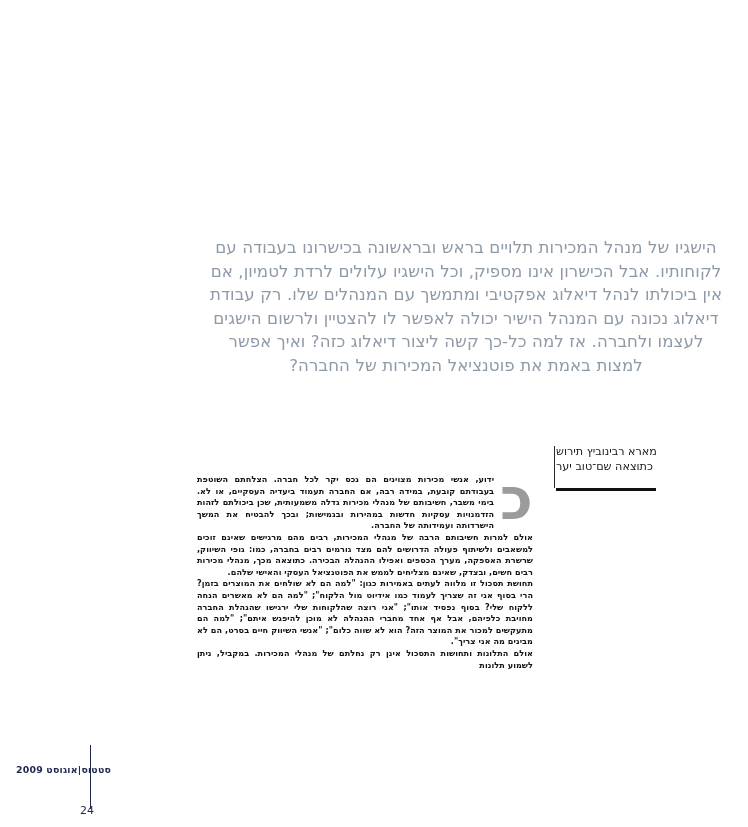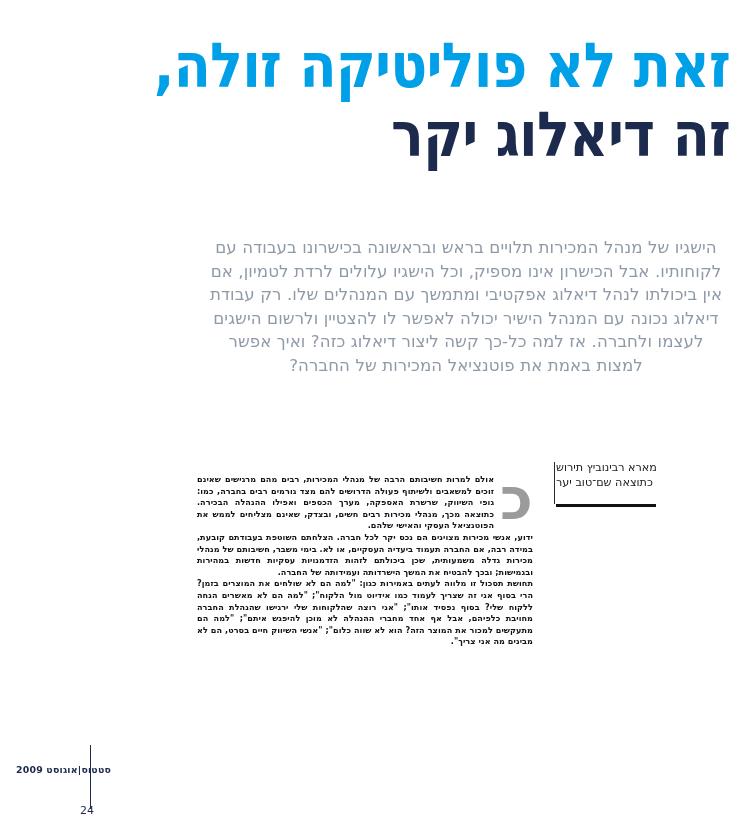--- a/index.html
+++ b/index.html
@@ -70,21 +70,21 @@
     font-size:58px;
     line-height:46px;
     color:#9b9b9b;
     margin:2px 0 0 6px;
     shape-outside:margin-box;
   }
 
   
   .byline-wrap{
     position:absolute;
-    top:460px; right:18px;
+    top:444px; right:18px;
     width:176px;
     direction:rtl;
   }
   .byline-rule-v{
     position:absolute;
     top:2px; left:0;
     width:1px;height:42px;
     background:#2a2a2a;
   }
   .byline{
@@ -133,41 +133,38 @@
     direction:ltr;
     text-align:right;
     width:12px;
   }
 </style>
 </head>
 <body>
 
 <div class="page">
 
-  <div class="headline">
-    <span class="hl-line hl-1">זאת לא פוליטיקה זולה,</span>
-    <span class="hl-line hl-2">זה דיאלוג יקר</span>
-  </div>
 
   <div class="deck">הישגיו של מנהל המכירות תלויים בראש ובראשונה בכישרונו בעבודה עם לקוחותיו. אבל הכישרון אינו מספיק, וכל הישגיו עלולים לרדת לטמיון, אם אין ביכולתו לנהל דיאלוג אפקטיבי ומתמשך עם המנהלים שלו. רק עבודת דיאלוג נכונה עם המנהל הישיר יכולה לאפשר לו להצטיין ולרשום הישגים לעצמו ולחברה. אז למה כל-כך קשה ליצור דיאלוג כזה? ואיך אפשר למצות באמת את פוטנציאל המכירות של החברה?</div>
 
   <div class="byline-wrap">
     <div class="byline-rule-v"></div>
     <div class="byline">
       <span class="nm">מארא רבינוביץ תירוש</span>
       <span class="nm">כתוצאה שם־טוב יער</span>
     </div>
     <div class="byline-rule-h"></div>
   </div>
 
   <div class="bodycol">
     <span class="dropcap">כ</span>
+    <p>ידוע, אנשי מכירות מצוינים הם נכס יקר לכל חברה. הצלחתם השוטפת בעבודתם קובעת, במידה רבה, אם החברה תעמוד ביעדיה העסקיים, או לא. בימי משבר, חשיבותם של מנהלי מכירות גדלה משמעותית, שכן ביכולתם לזהות הזדמנויות עסקיות חדשות במהירות ובגמישות; ובכך להבטיח את המשך הישרדותה ועמידותה של החברה.</p>
     <p>אולם למרות חשיבותם הרבה של מנהלי המכירות, רבים מהם מרגישים שאינם זוכים למשאבים ולשיתוף פעולה הדרושים להם מצד גורמים רבים בחברה, כמו: גופי השיווק, שרשרת האספקה, מערך הכספים ואפילו ההנהלה הבכירה. כתוצאה מכך, מנהלי מכירות רבים חשים, ובצדק, שאינם מצליחים לממש את הפוטנציאל העסקי והאישי שלהם.</p>
-    <p>ידוע, אנשי מכירות מצוינים הם נכס יקר לכל חברה. הצלחתם השוטפת בעבודתם קובעת, במידה רבה, אם החברה תעמוד ביעדיה העסקיים, או לא. בימי משבר, חשיבותם של מנהלי מכירות גדלה משמעותית, שכן ביכולתם לזהות הזדמנויות עסקיות חדשות במהירות ובגמישות; ובכך להבטיח את המשך הישרדותה ועמידותה של החברה.</p>
     <p>תחושת תסכול זו מלווה לעתים באמירות כגון: "למה הם לא שולחים את המוצרים בזמן? הרי בסוף אני זה שצריך לעמוד כמו אידיוט מול הלקוח"; "למה הם לא מאשרים הנחה ללקוח שלי? בסוף נפסיד אותו"; "אני רוצה שהלקוחות שלי ירגישו שהנהלת החברה מחויבת כלפיהם, אבל אף אחד מחברי ההנהלה לא מוכן להיפגש איתם"; "למה הם מתעקשים למכור את המוצר הזה? הוא לא שווה כלום"; "אנשי השיווק חיים בסרט, הם לא מבינים מה אני צריך".</p>
+    <p>אולם התלונות ותחושות התסכול אינן רק נחלתם של מנהלי המכירות. במקביל, ניתן לשמוע תלונות</p>
   </div>
 
   <div class="footer">
     <div class="foot-issue">סטטוס|אוגוסט 2009</div>
     <div class="foot-rule-v"></div>
     <div class="foot-page">24</div>
   </div>
 
 </div>
 

